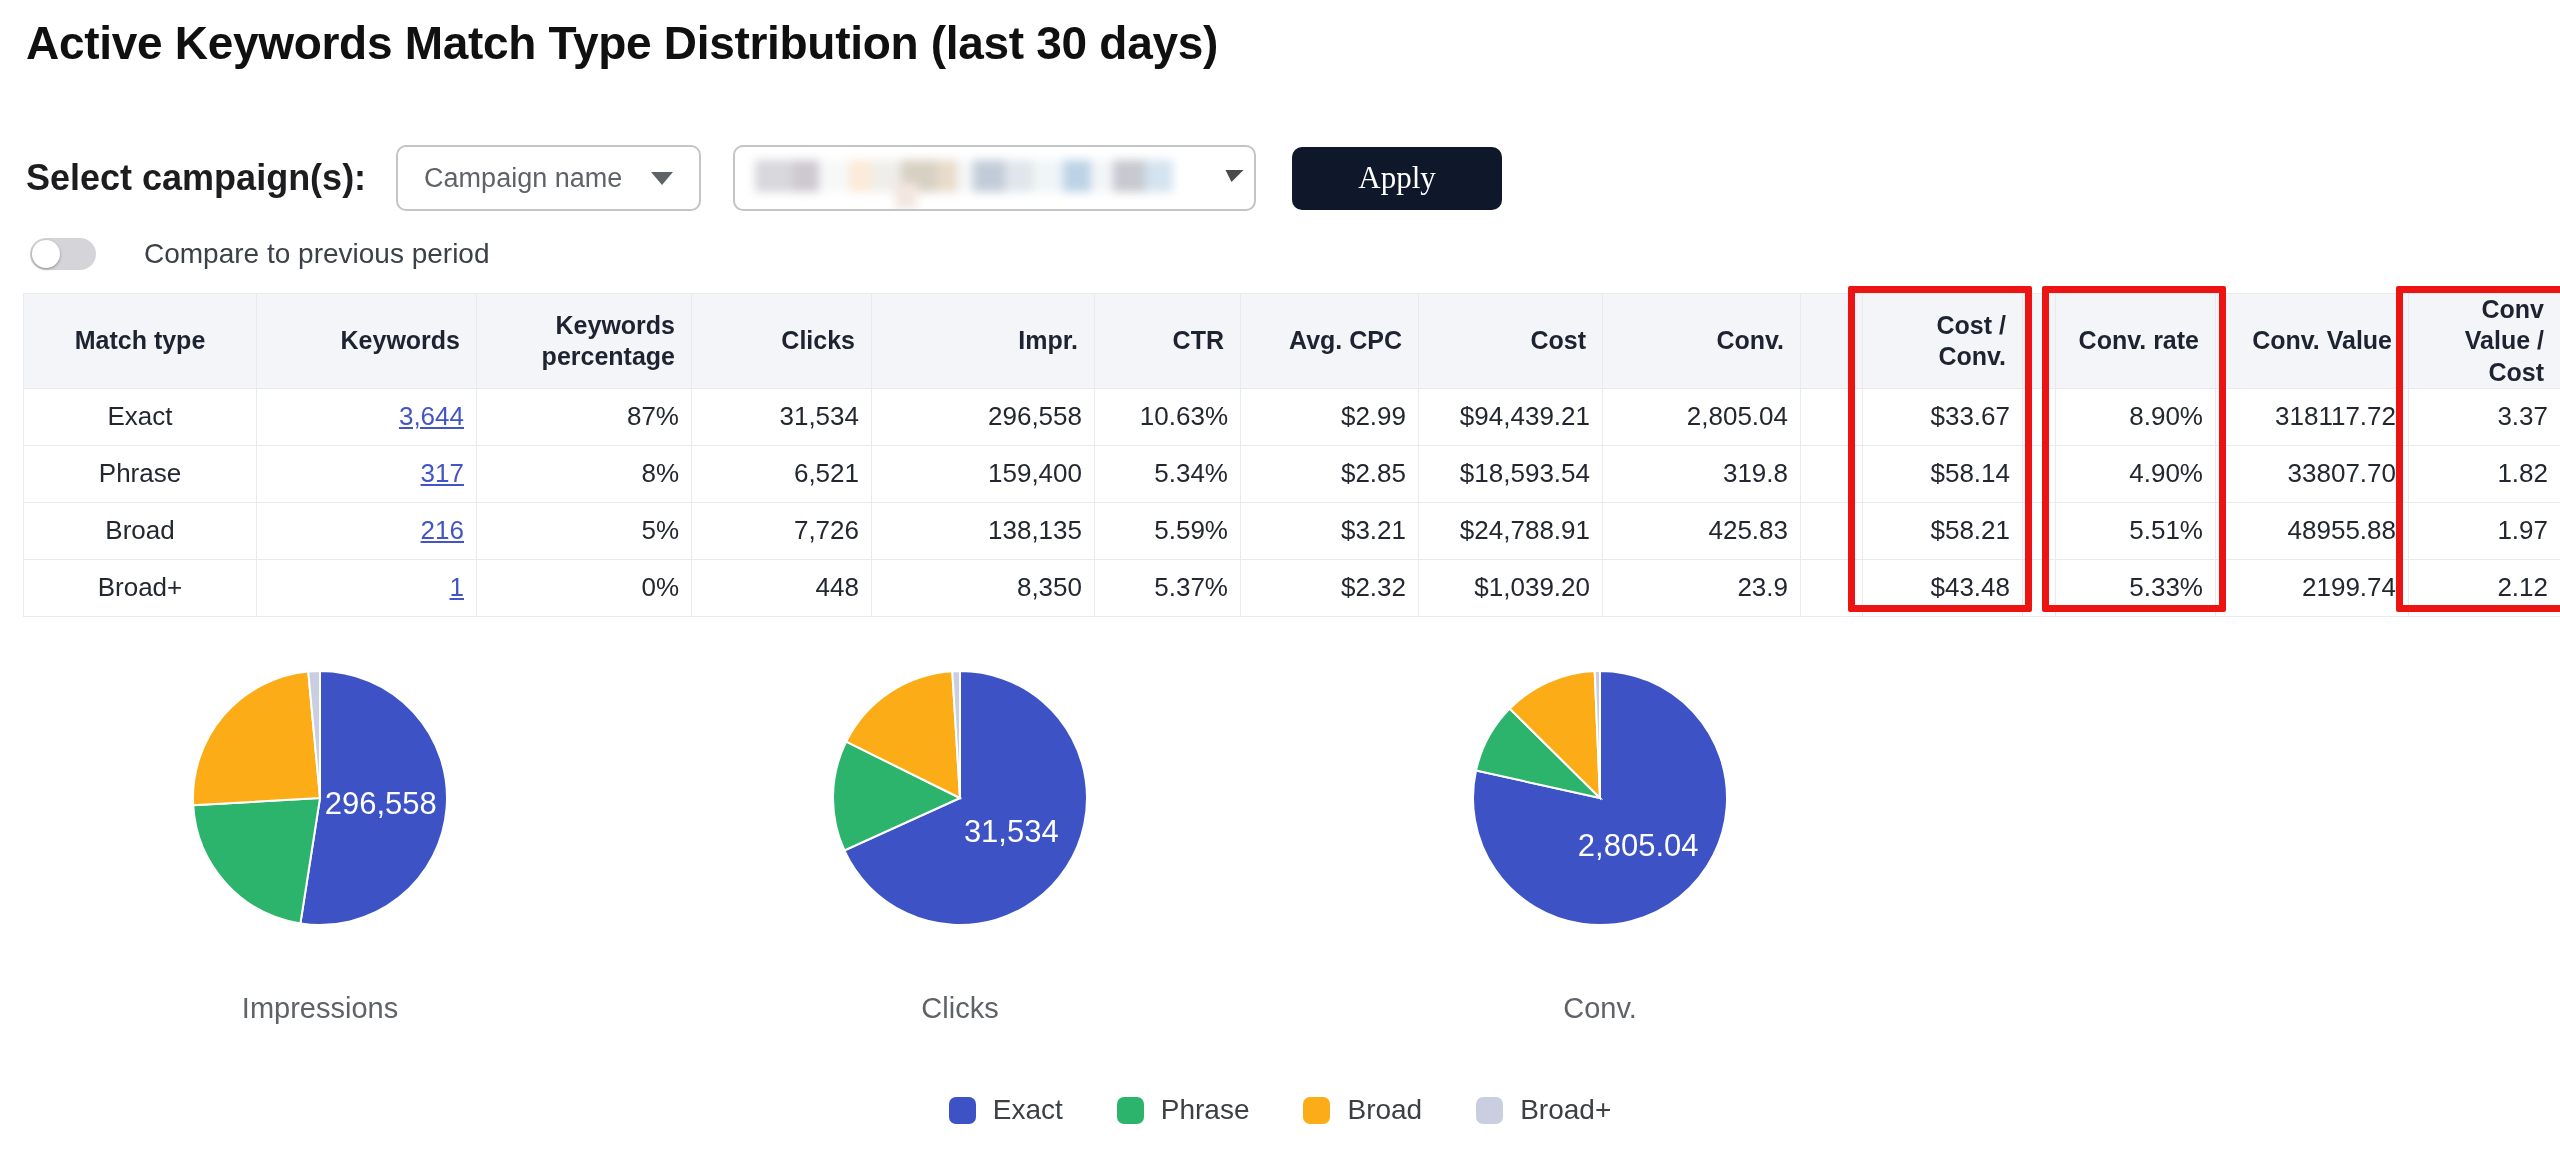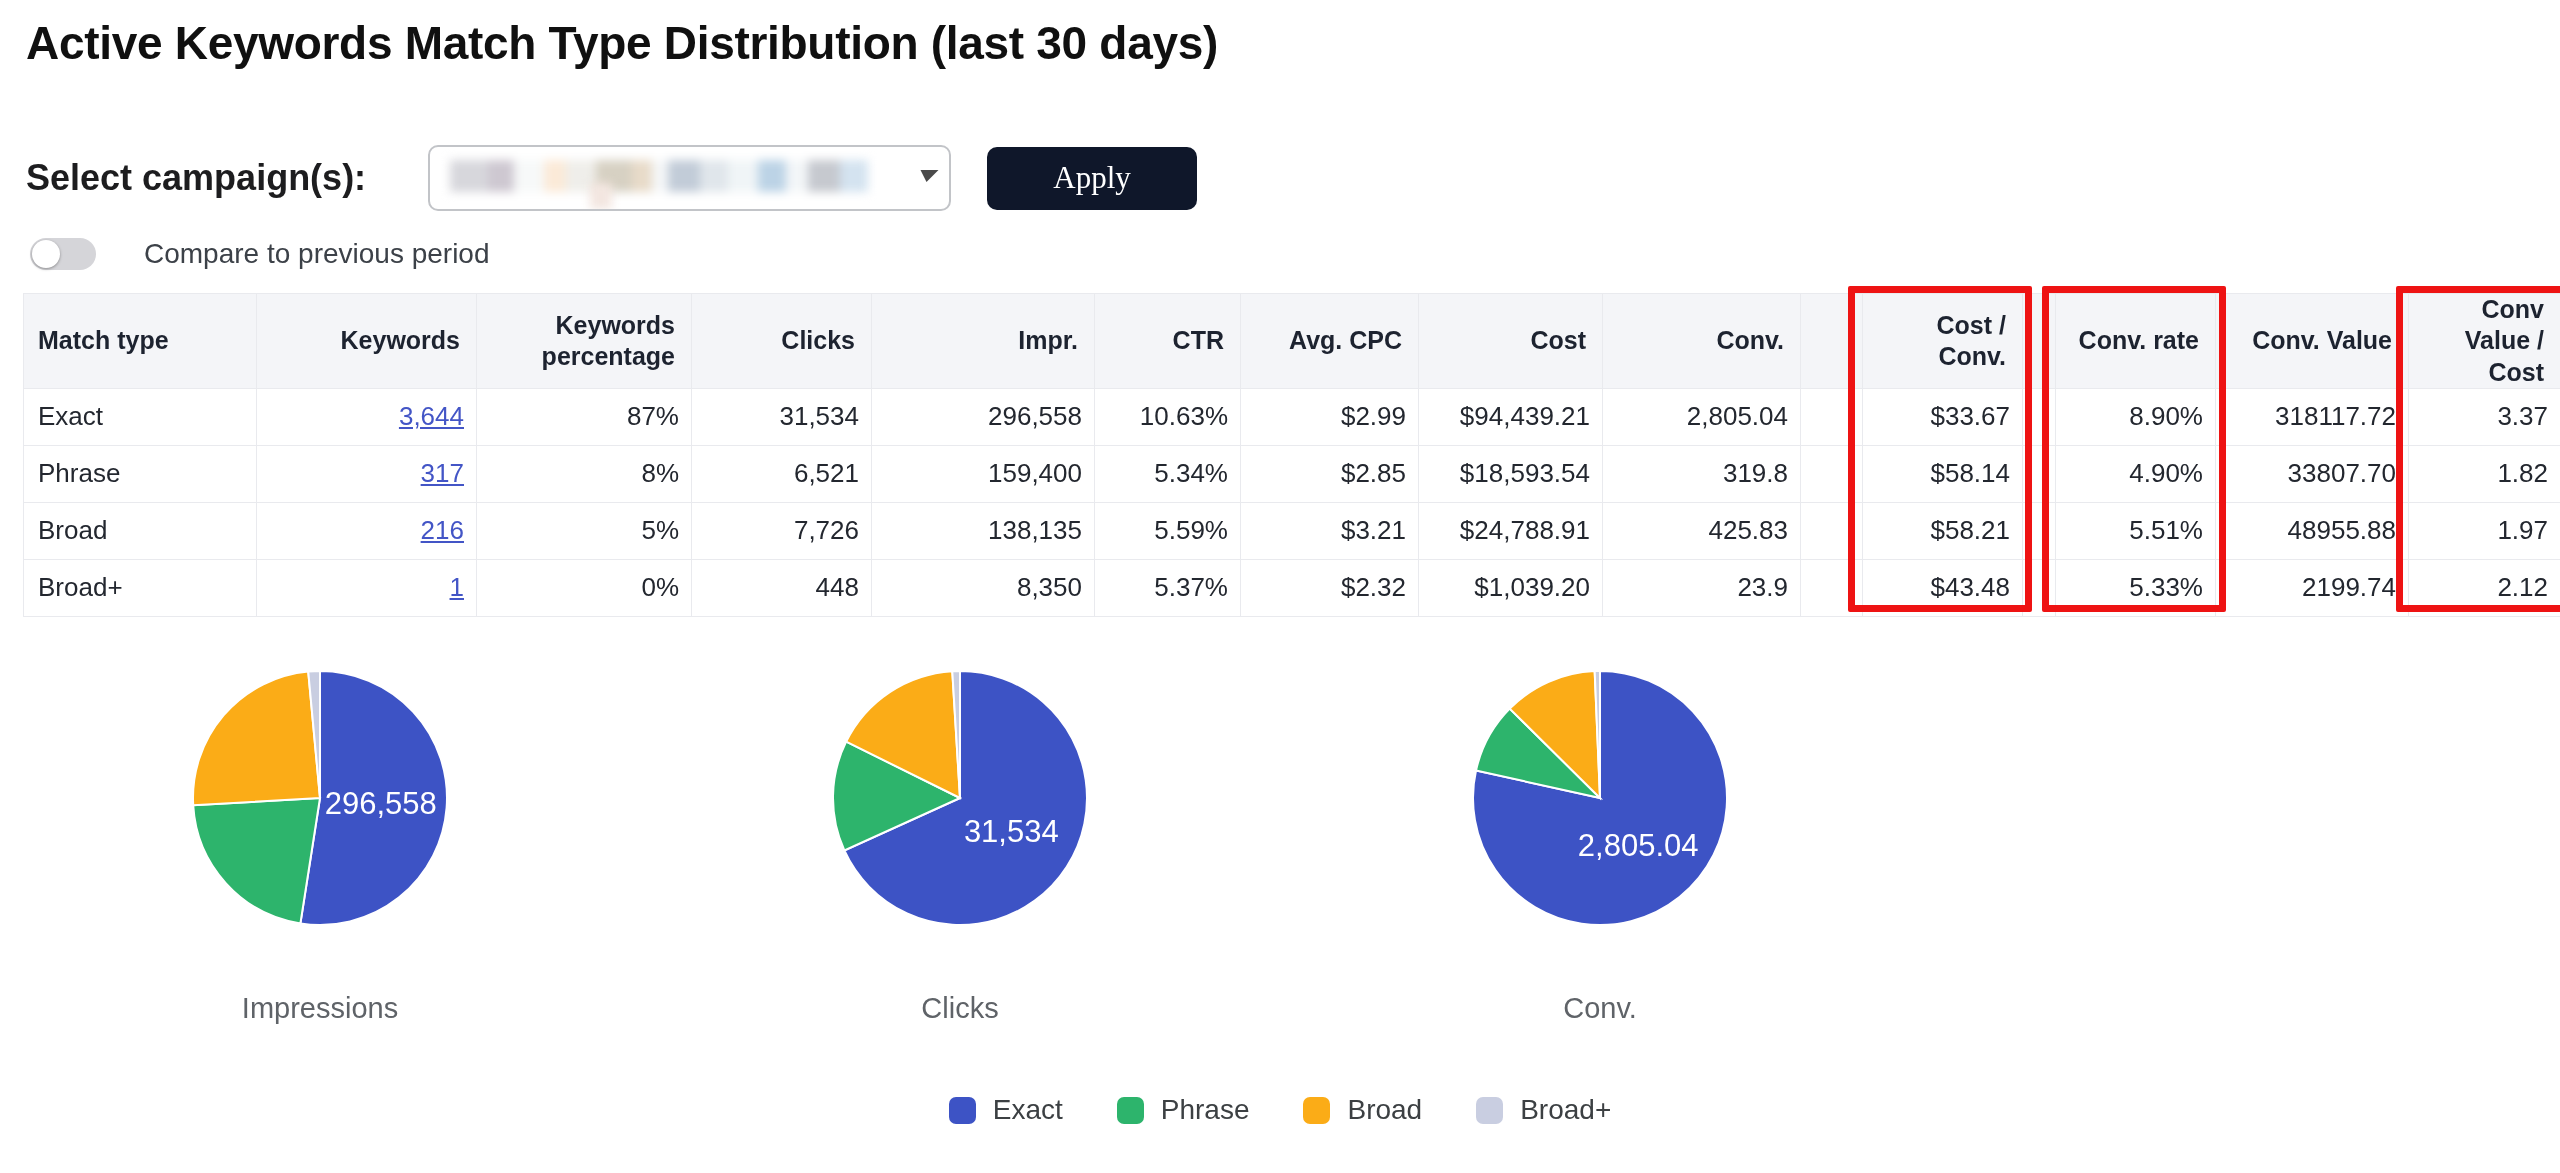--- a/index.html
+++ b/index.html
@@ -24,21 +24,21 @@
   
   .toggle-row{position:absolute;left:30px;top:238px;display:flex;align-items:center}
   .toggle{width:66px;height:32px;background:#d5d5d9;border-radius:16px;position:relative;cursor:pointer}
   .knob{position:absolute;left:2px;top:2px;width:28px;height:28px;background:#fff;border-radius:50%;box-shadow:0 1px 3px rgba(0,0,0,.35)}
   .toggle-label{margin-left:48px;font-size:28px;color:#3c4148}
   
   .table-wrap{position:absolute;left:23px;top:293px;width:2537px}
   table{border-collapse:collapse;width:2537px;table-layout:fixed}
   th,td{border:1px solid #e9eaee;box-sizing:border-box;overflow:hidden;white-space:normal}
   thead th{background:#f4f5f8;height:72px;font-size:25px;font-weight:700;color:#1d2330;text-align:right;padding:0 16px;line-height:1.25;vertical-align:middle}
-  th.c-left,td.c-left{text-align:left;padding:0 14px}
+  th.c-left,td.c-left{text-align:center;padding:0 14px}
   tbody td{height:57px;font-size:26px;color:#23272f;text-align:right;padding:0 12px;vertical-align:middle;white-space:nowrap}
   a.kw-link{color:#4355c6;text-decoration:underline;cursor:pointer}
   
   .hl{position:absolute;border:7px solid #ee1313;box-sizing:border-box;border-radius:2px;pointer-events:none;top:286px;height:326px}
   .hl1{left:1848px;width:184px}
   .hl2{left:2042px;width:184px}
   .hl3{left:2396px;width:172px}
   
   .pies-row{position:absolute;left:0;top:650px;width:2560px;display:flex}
   .pie-block{width:640px;display:flex;flex-direction:column;align-items:center}
@@ -51,20 +51,24 @@
   .legend-label{font-size:28px;color:#3c4043}
 </style>
 </head>
 <body>
 
 <h1 class="title">Active Keywords Match Type Distribution (last 30 days)</h1>
 
 <div class="controls">
   <span class="select-label">Select campaign(s):</span>
 
+  <div class="dropdown">
+    <span class="dropdown-label">Campaign name</span>
+    <span class="caret-down"></span>
+  </div>
 
   <div class="campaign-input">
     <span class="blur-strip">
       <span style="width:38px;background:#d7d7dc"></span>
       <span style="width:26px;background:#cec8d1"></span>
       <span style="width:30px;background:#f7f9f9"></span>
       <span style="width:22px;background:#fbead8"></span>
       <span style="width:30px;background:#efeeea"></span>
       <span style="width:36px;background:#d7d1c3"></span>
       <span style="width:20px;background:#e8dbc9"></span>

